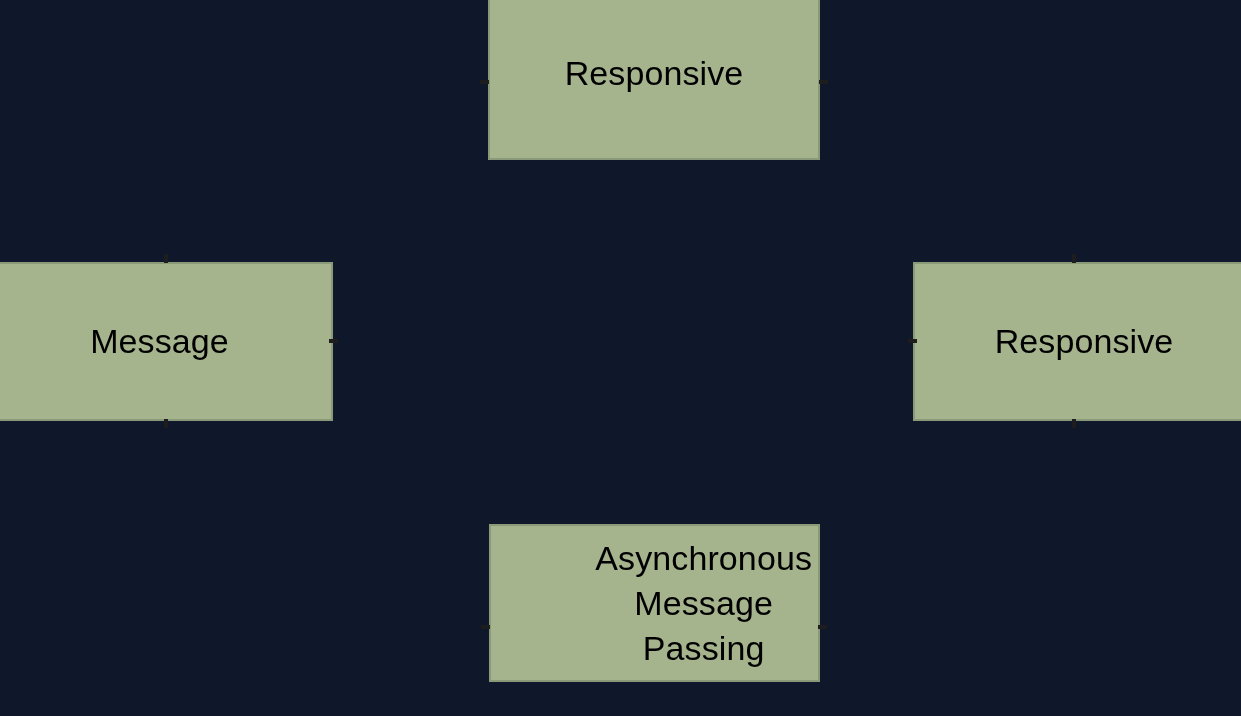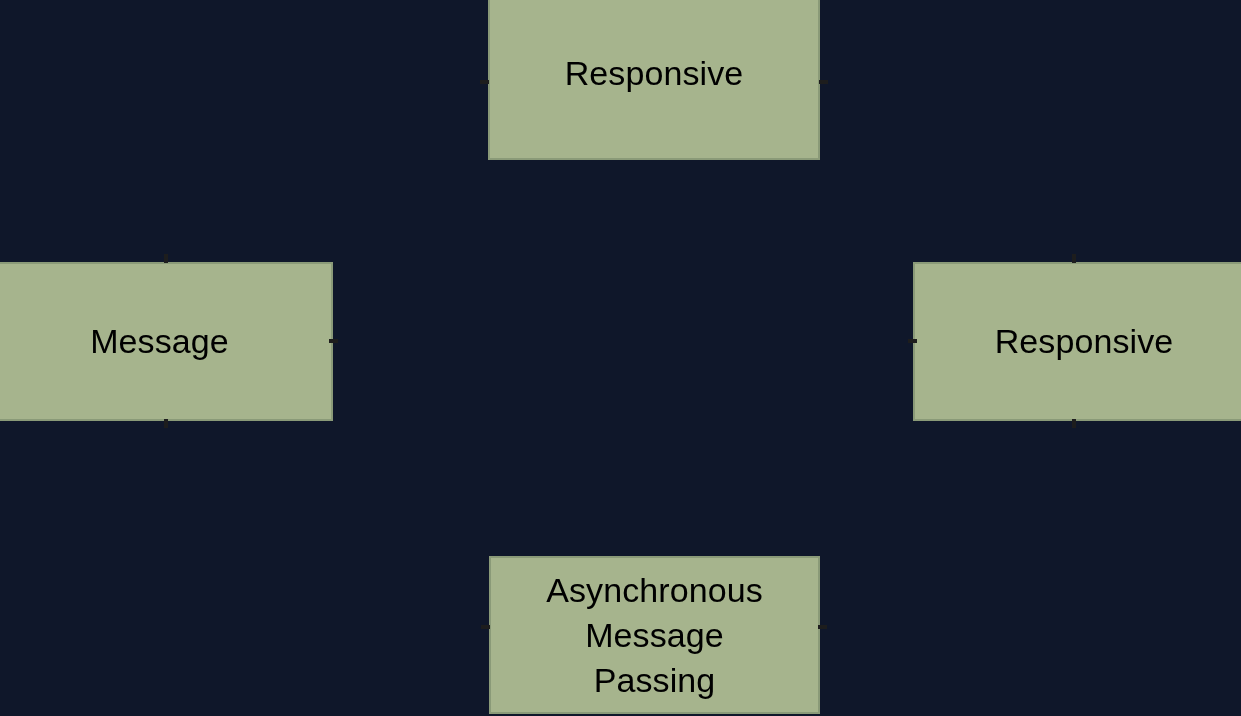--- a/index.html
+++ b/index.html
@@ -52,23 +52,24 @@
     height: 159px;
   }
   #node-resilient {
     left: 913px;
     top: 262px;
     width: 342px;
     height: 159px;
   }
   #node-async {
     left: 489px;
-    top: 556px;
+    top: 524px;
     width: 331px;
     height: 158px;
+    justify-content: flex-end;
   }
   
   .stub {
     position: absolute;
     background: #1d1d1d;
   }
   .stub-h {
     width: 9px;
     height: 4px;
   }

